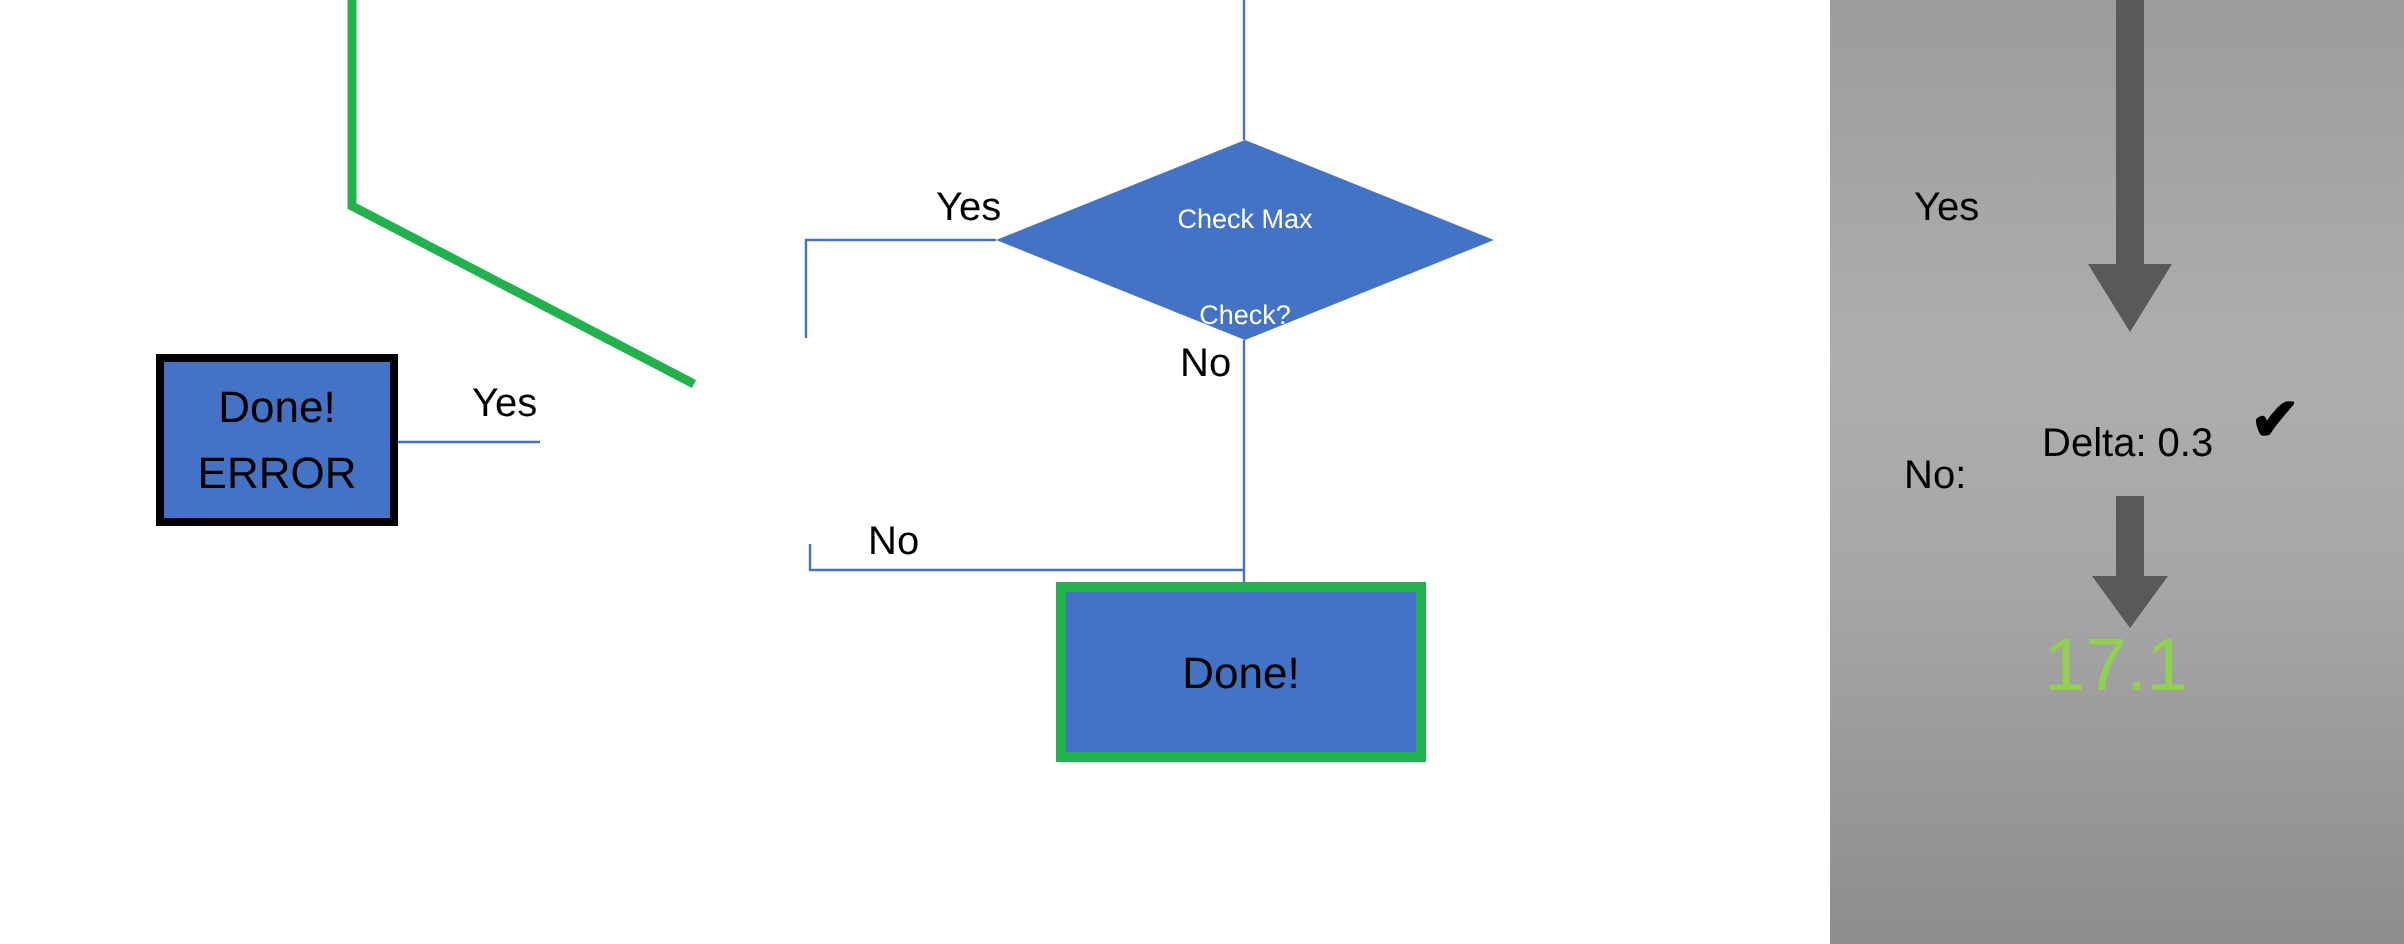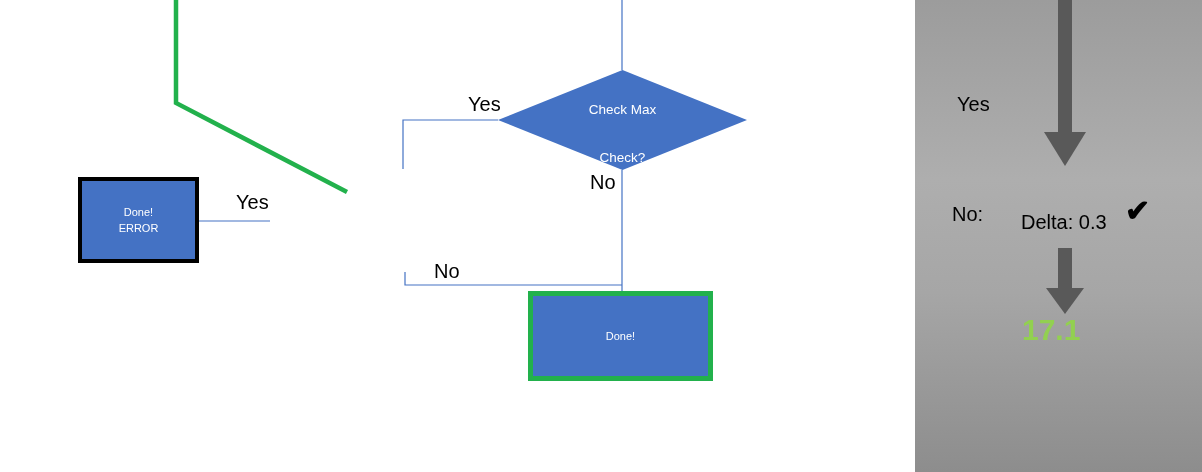--- a/index.html
+++ b/index.html
@@ -18,23 +18,23 @@
     clip-path:polygon(50% 0,100% 50%,50% 100%,0 50%);
     display:flex;flex-direction:column;align-items:center;justify-content:center;
     font-size:13.5px;line-height:1.5;text-align:center;
   }
   .diamond-check-max{left:498px;top:70px;width:249px;height:100px;}
   .diamond-rate{left:271px;top:170px;width:268px;height:102px;}
   .diamond .l{display:block;margin-top:28px;}
 
   
   .node{
-    position:absolute;background:#4472C4;color:#ffffff;box-sizing:border-box;
+    position:absolute;background:#4472C4;color:#000000;box-sizing:border-box;
     display:flex;flex-direction:column;align-items:center;justify-content:center;
-    text-align:center;font-size:11px;line-height:1.5;
+    text-align:center;font-size:22px;line-height:1.5;
   }
   .node-error{left:78px;top:177px;width:121px;height:86px;border:4px solid #000000;}
   .node-done{left:528px;top:291px;width:185px;height:90px;border:5px solid #22B14C;}
   .node .l{display:block;}
 
   
   .edge-label{position:absolute;color:#000;font-size:20px;line-height:1.1;}
   .lbl-cm-yes{left:468px;top:93px;}
   .lbl-cm-no{left:590px;top:171px;}
   .lbl-rate-yes{left:236px;top:191px;}
@@ -42,24 +42,24 @@
 
   
   .panel{
     position:absolute;left:915px;top:0;width:287px;height:472px;
     background:linear-gradient(180deg,#9c9c9c 0%,#aeaeae 38%,#a6a6a6 62%,#8d8d8d 100%);
   }
   .panel-svg{position:absolute;left:0;top:0;pointer-events:none;}
   .panel-svg .arrow{fill:#595959;}
   .panel-text{position:absolute;color:#000;font-size:20px;line-height:1.1;}
   .p-yes{left:42px;top:93px;}
-  .p-no{left:37px;top:203px;}
+  .p-no{left:37px;top:227px;}
   .p-delta{left:106px;top:211px;}
   .p-check{left:210px;top:194px;font-size:30px;font-weight:bold;}
-  .p-result{left:107px;top:313px;font-size:30px;font-weight:bold;color:#92D050;}
+  .p-result{left:107px;top:313px;font-size:37px;font-weight:normal;color:#92D050;}
 </style>
 </head>
 <body>
 
 <div class="canvas">
 
   <svg class="connectors" width="1202" height="472" viewBox="0 0 1202 472">
     <path d="M622 0 V70"></path>
     <path d="M498 120 H403 V169"></path>
     <path d="M622 170 V291"></path>

